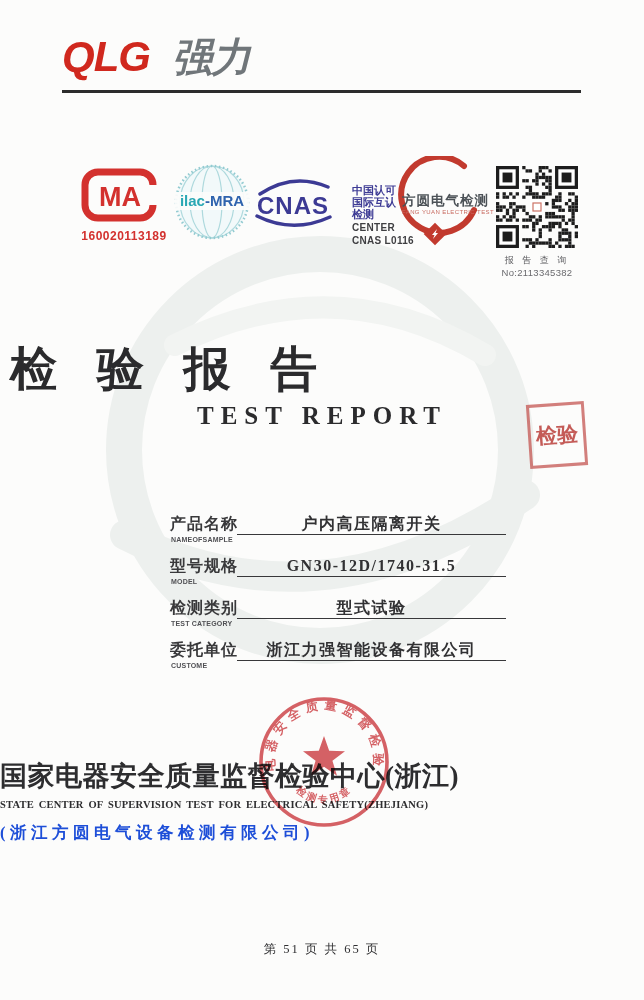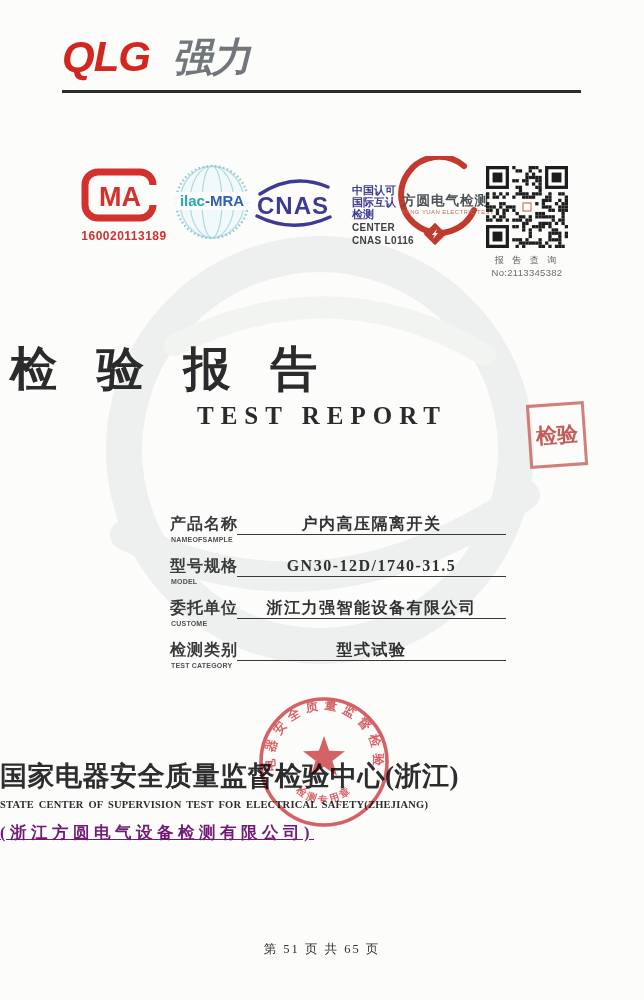--- a/index.html
+++ b/index.html
@@ -26,21 +26,21 @@
   .ilac{left:172px;top:160px;width:80px;height:88px;}
   .cnas-logo{left:252px;top:172px;width:82px;height:62px;}
   .cnas-text{left:336px;top:184px;font-family:"Liberation Sans",sans-serif;line-height:1.1;margin-left:16px;}
   .cnas-text .navy{color:#3c3a94;font-weight:700;font-size:11px;}
   .cnas-text .dark{color:#3f3f42;font-weight:700;font-size:10px;margin-top:2px;letter-spacing:.3px;}
   .fangyuan{left:386px;top:156px;width:100px;height:100px;}
   .fy-name{position:absolute;left:16px;top:36px;font-family:"Liberation Sans",sans-serif;
     font-weight:700;font-size:13.5px;color:#4c5257;letter-spacing:1px;white-space:nowrap;}
   .fy-caption{position:absolute;left:16px;top:53px;font-family:"Liberation Sans",sans-serif;
     font-size:6px;color:#c86a60;letter-spacing:.4px;white-space:nowrap;}
-  .qr-block{left:484px;top:166px;width:86px;text-align:center;}
+  .qr-block{left:494px;top:166px;width:86px;text-align:center;}
   .qr-caption{font-family:"Liberation Sans",sans-serif;font-size:9px;color:#5a5a5e;letter-spacing:3px;margin-top:2px;}
   .qr-number{font-family:"Liberation Sans",sans-serif;font-size:9.5px;color:#6a6a6e;letter-spacing:.3px;}
 
   
   .title-cjk{position:absolute;left:0;top:338px;width:100%;text-align:left;z-index:1;
     font-size:47px;font-weight:700;letter-spacing:14px;padding-left:10px;box-sizing:border-box;color:#2b2b2d;}
   .title-en{position:absolute;left:0;top:402px;width:100%;text-align:center;z-index:1;
     font-size:25px;font-weight:700;letter-spacing:7px;color:#2b2b2d;}
 
   
@@ -55,21 +55,21 @@
   .f-label{position:absolute;left:0;top:0;font-size:16px;font-weight:700;color:#39393b;letter-spacing:1px;}
   .f-sub{position:absolute;left:1px;top:22px;font-family:"Liberation Sans",sans-serif;
     font-size:7px;font-weight:700;color:#505054;letter-spacing:.2px;}
   .f-line{position:absolute;left:67px;top:0;width:269px;height:20px;border-bottom:1.6px solid #38383a;
     text-align:center;font-size:16px;font-weight:700;color:#313133;letter-spacing:1.5px;line-height:20px;}
 
   
   .issuer{position:absolute;left:0;top:758px;width:100%;text-align:left;z-index:1;}
   .issuer-cjk{font-size:27px;font-weight:700;letter-spacing:.5px;color:#2d2d2f;}
   .issuer-en{margin-top:5px;font-size:10.5px;font-weight:700;letter-spacing:.2px;word-spacing:2px;color:#2d2d2f;}
-  .issuer-co{margin-top:12px;font-size:16.5px;font-weight:700;letter-spacing:4.5px;color:#701a75;text-decoration:underline;}
+  .issuer-co{margin-top:12px;font-size:16.5px;font-weight:700;letter-spacing:4.5px;color:#1d4ed8;}
   .seal{position:absolute;left:256px;top:694px;z-index:3;mix-blend-mode:multiply;opacity:.82;}
 
   
   .footer{position:absolute;left:0;top:941px;width:100%;text-align:center;z-index:1;
     font-size:12.5px;color:#2f2f31;letter-spacing:2px;}
 </style>
 </head>
 <body>
 
 <div class="page">
@@ -350,28 +350,28 @@
       <span class="f-label">产品名称</span>
       <span class="f-sub">NAMEOFSAMPLE</span>
       <span class="f-line">户内高压隔离开关</span>
     </div>
     <div class="field-row">
       <span class="f-label">型号规格</span>
       <span class="f-sub">MODEL</span>
       <span class="f-line">GN30-12D/1740-31.5</span>
     </div>
     <div class="field-row">
+      <span class="f-label">检测类别</span>
+      <span class="f-sub">TEST CATEGORY</span>
+      <span class="f-line">型式试验</span>
+    </div>
+    <div class="field-row">
       <span class="f-label">委托单位</span>
       <span class="f-sub">CUSTOME</span>
       <span class="f-line">浙江力强智能设备有限公司</span>
-    </div>
-    <div class="field-row">
-      <span class="f-label">检测类别</span>
-      <span class="f-sub">TEST CATEGORY</span>
-      <span class="f-line">型式试验</span>
     </div>
   </div>
 
   <div class="issuer">
     <div class="issuer-cjk">国家电器安全质量监督检验中心(浙江)</div>
     <div class="issuer-en">STATE CENTER OF SUPERVISION TEST FOR ELECTRICAL SAFETY(ZHEJIANG)</div>
     <div class="issuer-co">(浙江方圆电气设备检测有限公司)</div>
   </div>
 
   <svg class="seal" width="136" height="136" viewBox="0 0 136 136">

